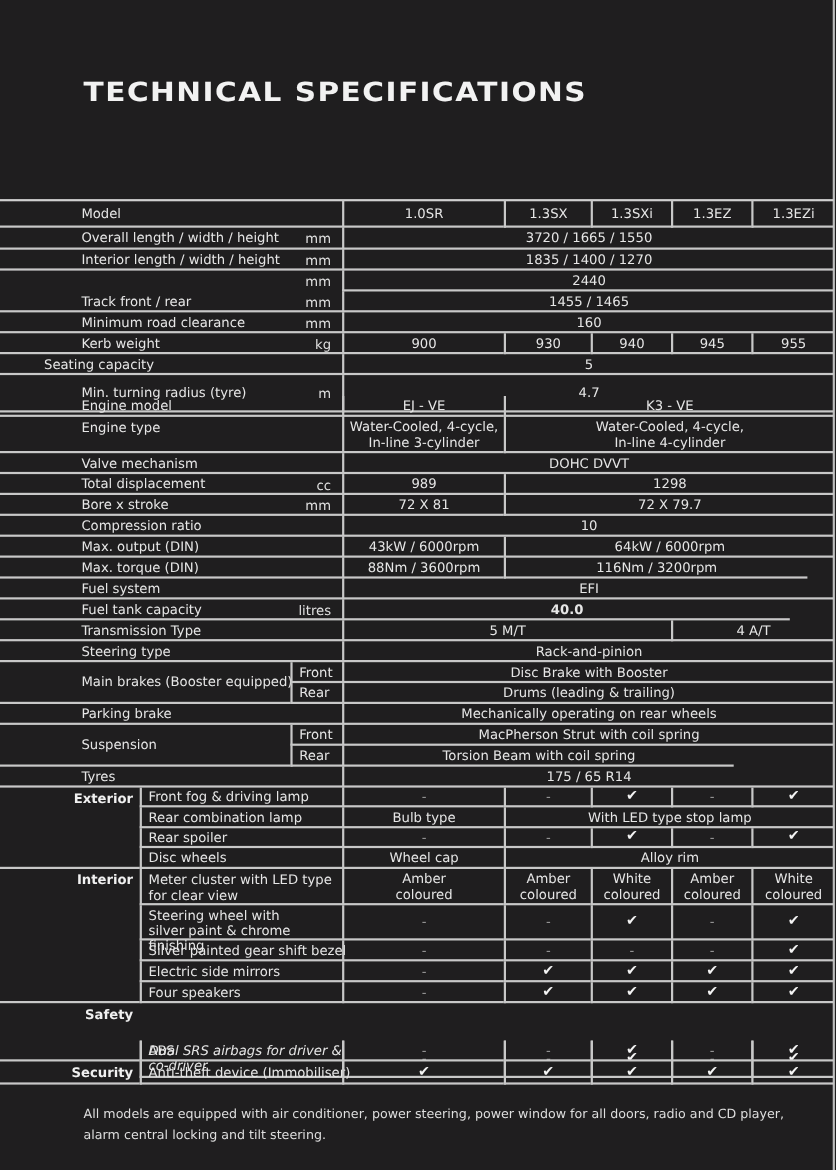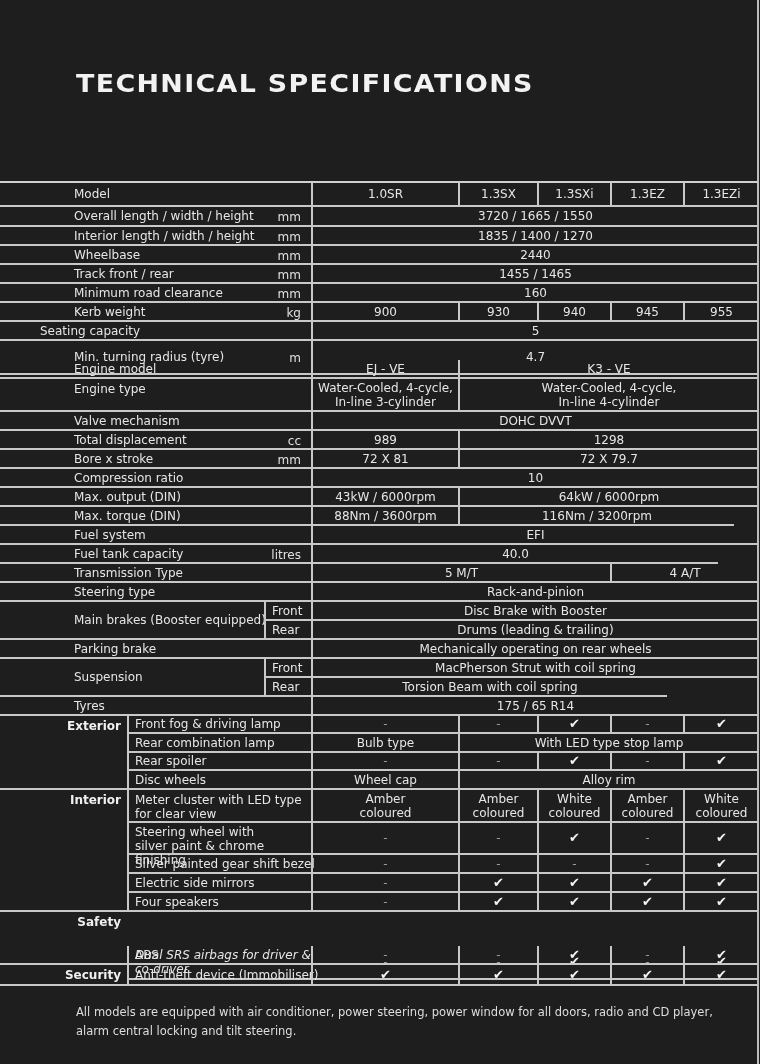--- a/index.html
+++ b/index.html
@@ -63,21 +63,20 @@
         <div class="cell lbl" style="left: 0px; width: 311px;">Overall length / width / height</div>
         <div class="unit" style="left: 240px; width: 61px;">mm</div>
         <div class="cell v" style="left: 311px; width: 447px;">3720 / 1665 / 1550</div>
       </div>
       <div class="row" style="top: 45px; height: 19px;">
         <div class="cell lbl" style="left: 0px; width: 311px;">Interior length / width / height</div>
         <div class="unit" style="left: 240px; width: 61px;">mm</div>
         <div class="cell v" style="left: 311px; width: 447px;">1835 / 1400 / 1270</div>
       </div>
       <div class="row" style="top: 64px; height: 19px;">
-        <div class="cell lbl" style="left: 0px; width: 311px;">Wheelbase</div>
         <div class="unit" style="left: 240px; width: 61px;">mm</div>
         <div class="cell v" style="left: 311px; width: 447px;">2440</div>
       </div>
       <div class="row" style="top: 83px; height: 19px;">
         <div class="cell lbl" style="left: 0px; width: 311px;">Track front / rear</div>
         <div class="unit" style="left: 240px; width: 61px;">mm</div>
         <div class="cell v" style="left: 311px; width: 447px;">1455 / 1465</div>
       </div>
       <div class="row" style="top: 102px; height: 19px;">
         <div class="cell lbl" style="left: 0px; width: 311px;">Minimum road clearance</div>
@@ -148,21 +147,21 @@
         <div class="cell v" style="left: 311px; width: 147px;">88Nm / 3600rpm</div>
         <div class="cell v" style="left: 458px; width: 276px;">116Nm / 3200rpm</div>
       </div>
       <div class="row" style="top: 344px; height: 19px;">
         <div class="cell lbl" style="left: 0px; width: 311px;">Fuel system</div>
         <div class="cell v" style="left: 311px; width: 447px;">EFI</div>
       </div>
       <div class="row" style="top: 363px; height: 19px;">
         <div class="cell lbl" style="left: 0px; width: 311px;">Fuel tank capacity</div>
         <div class="unit" style="left: 240px; width: 61px;">litres</div>
-        <div class="cell v" style="left: 311px; width: 407px;">40.0</div>
+        <div class="cell v" style="left: 311px; width: 407px; font-weight: bold;">40.0</div>
       </div>
       <div class="row" style="top: 382px; height: 19px;">
         <div class="cell lbl" style="left: 0px; width: 311px;">Transmission Type</div>
         <div class="cell v" style="left: 311px; width: 299px;">5 M/T</div>
         <div class="cell v" style="left: 610px; width: 148px;">4 A/T</div>
       </div>
       <div class="row" style="top: 401px; height: 19px;">
         <div class="cell lbl" style="left: 0px; width: 311px;">Steering type</div>
         <div class="cell v" style="left: 311px; width: 447px;">Rack-and-pinion</div>
       </div>

